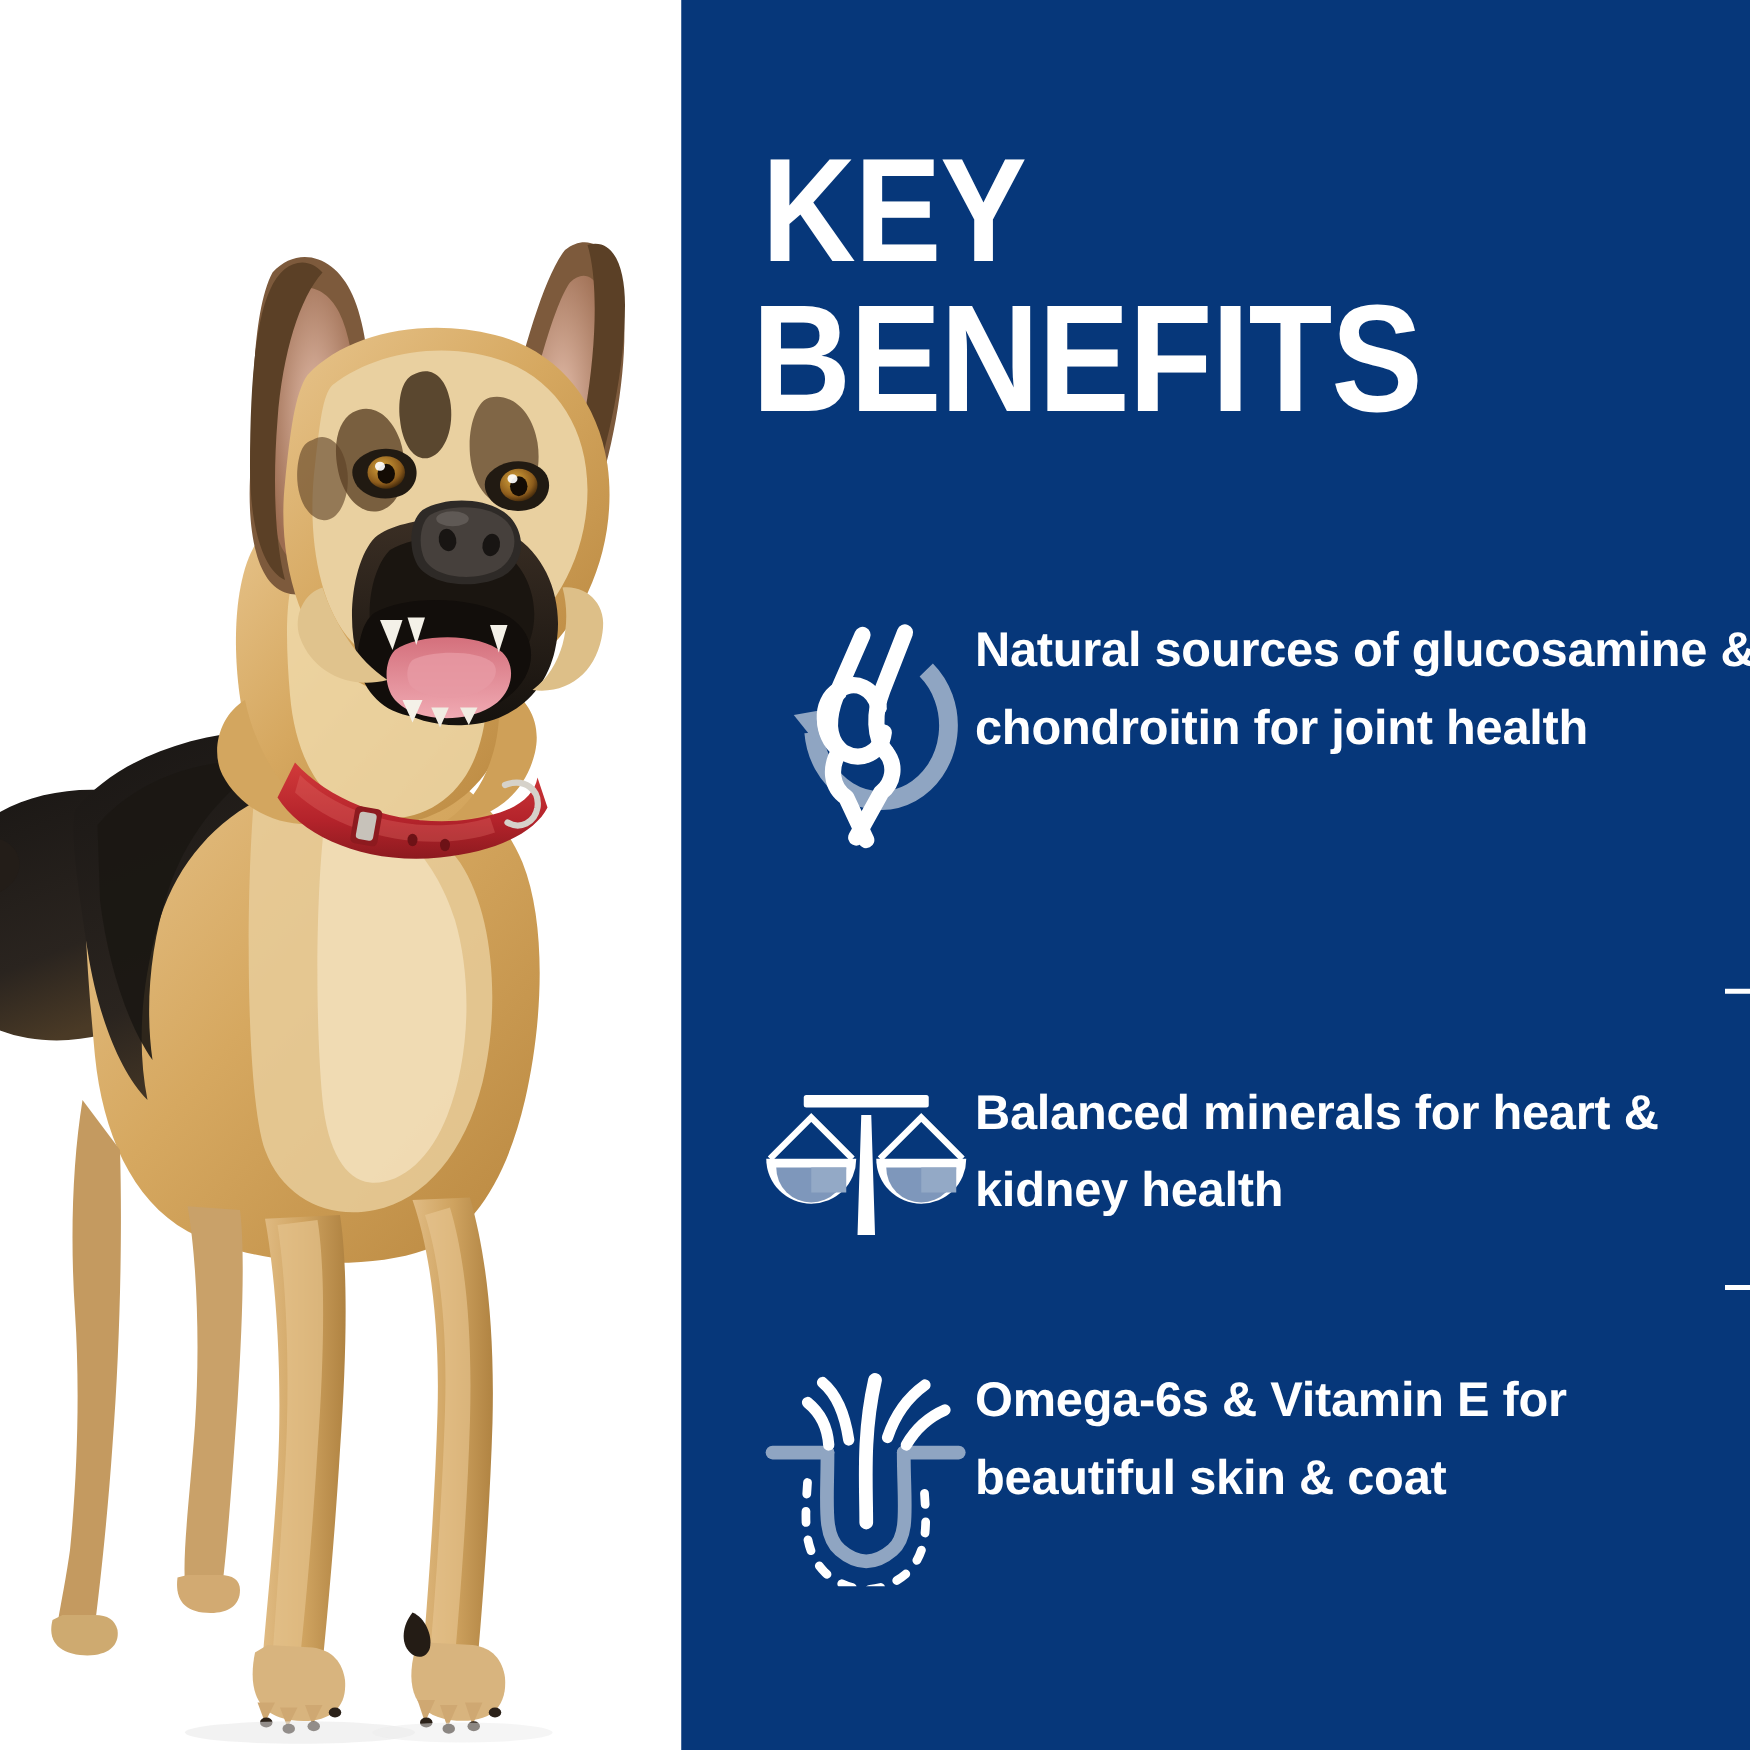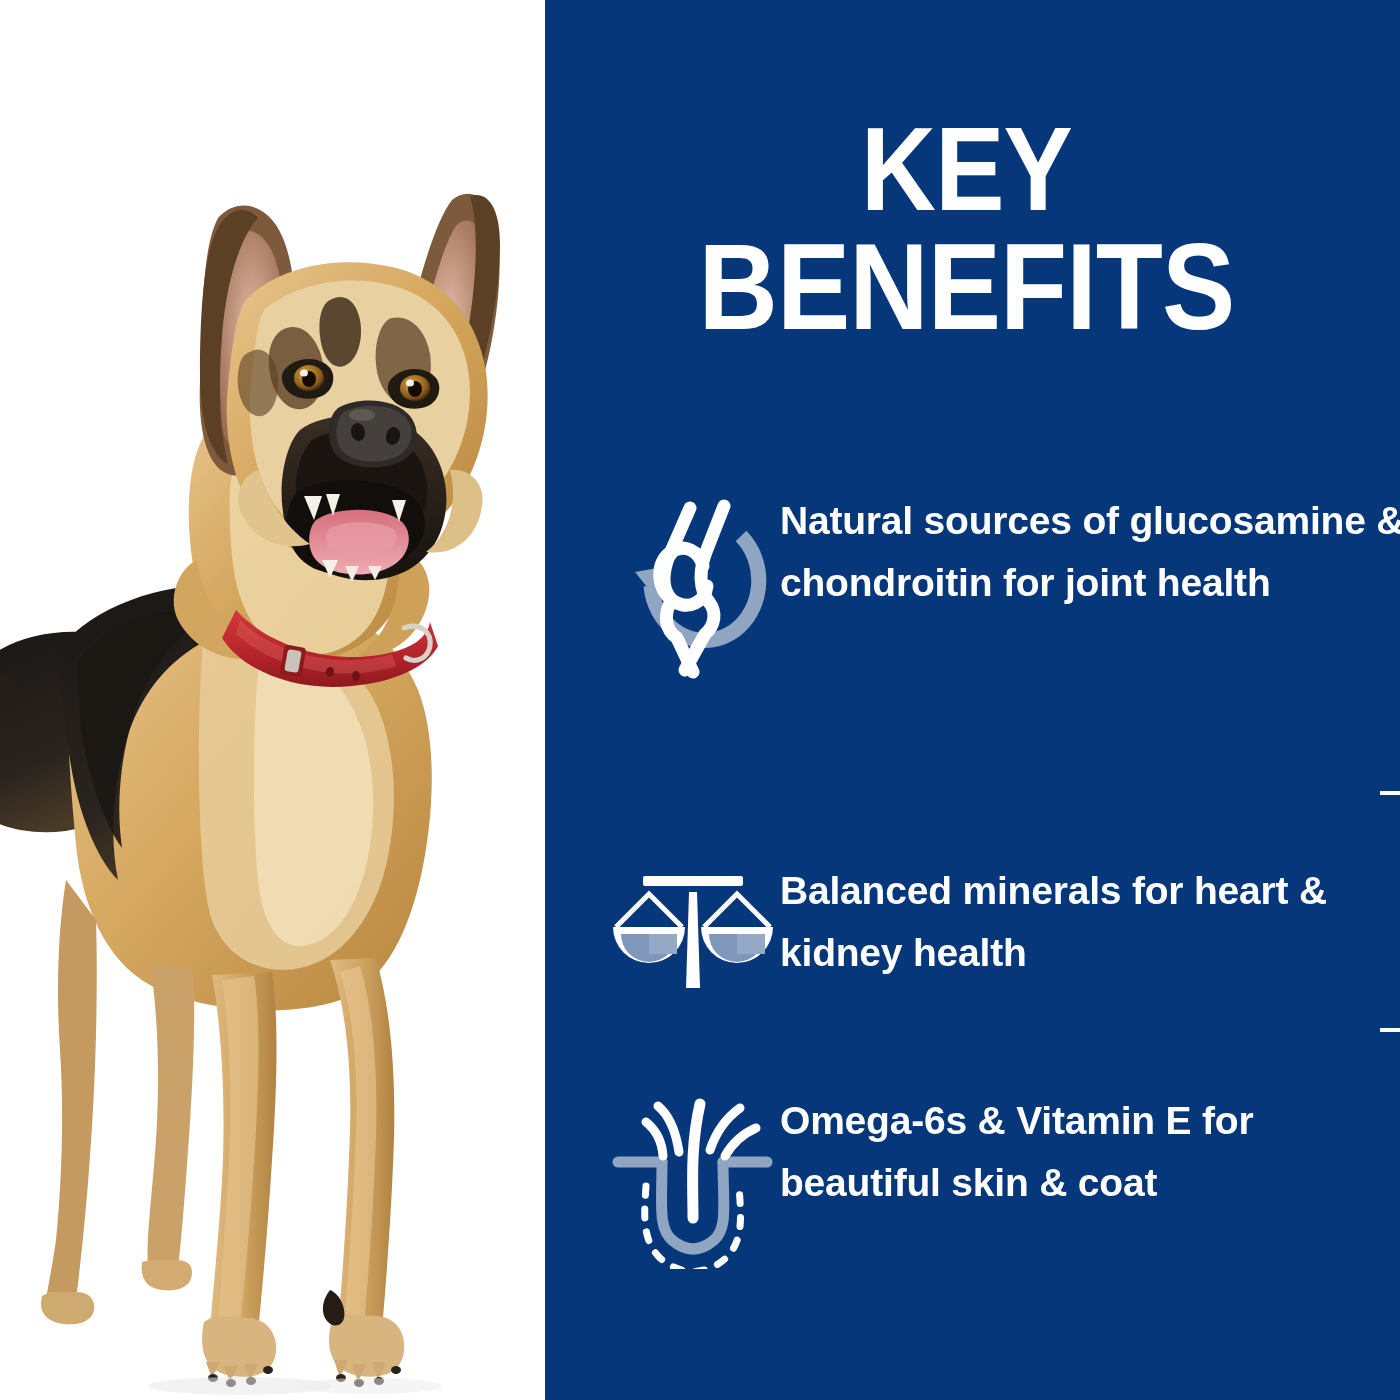--- a/index.html
+++ b/index.html
@@ -31,21 +31,21 @@
     position:relative;
     width:855px; height:1400px;
     background:#06377a;
     flex:0 0 855px;
   }
 
   .title-block {
     position:absolute;
     left:0; right:12px;
     top:112px;
-    text-align:center;
+    text-align:left;
     padding:0 16px;
   }
   .title-line {
     color:#ffffff;
     font-weight:bold;
     font-size:118px;
     line-height:0.98;
     letter-spacing:-1px;
     transform:scaleX(0.88);
     transform-origin:center;

